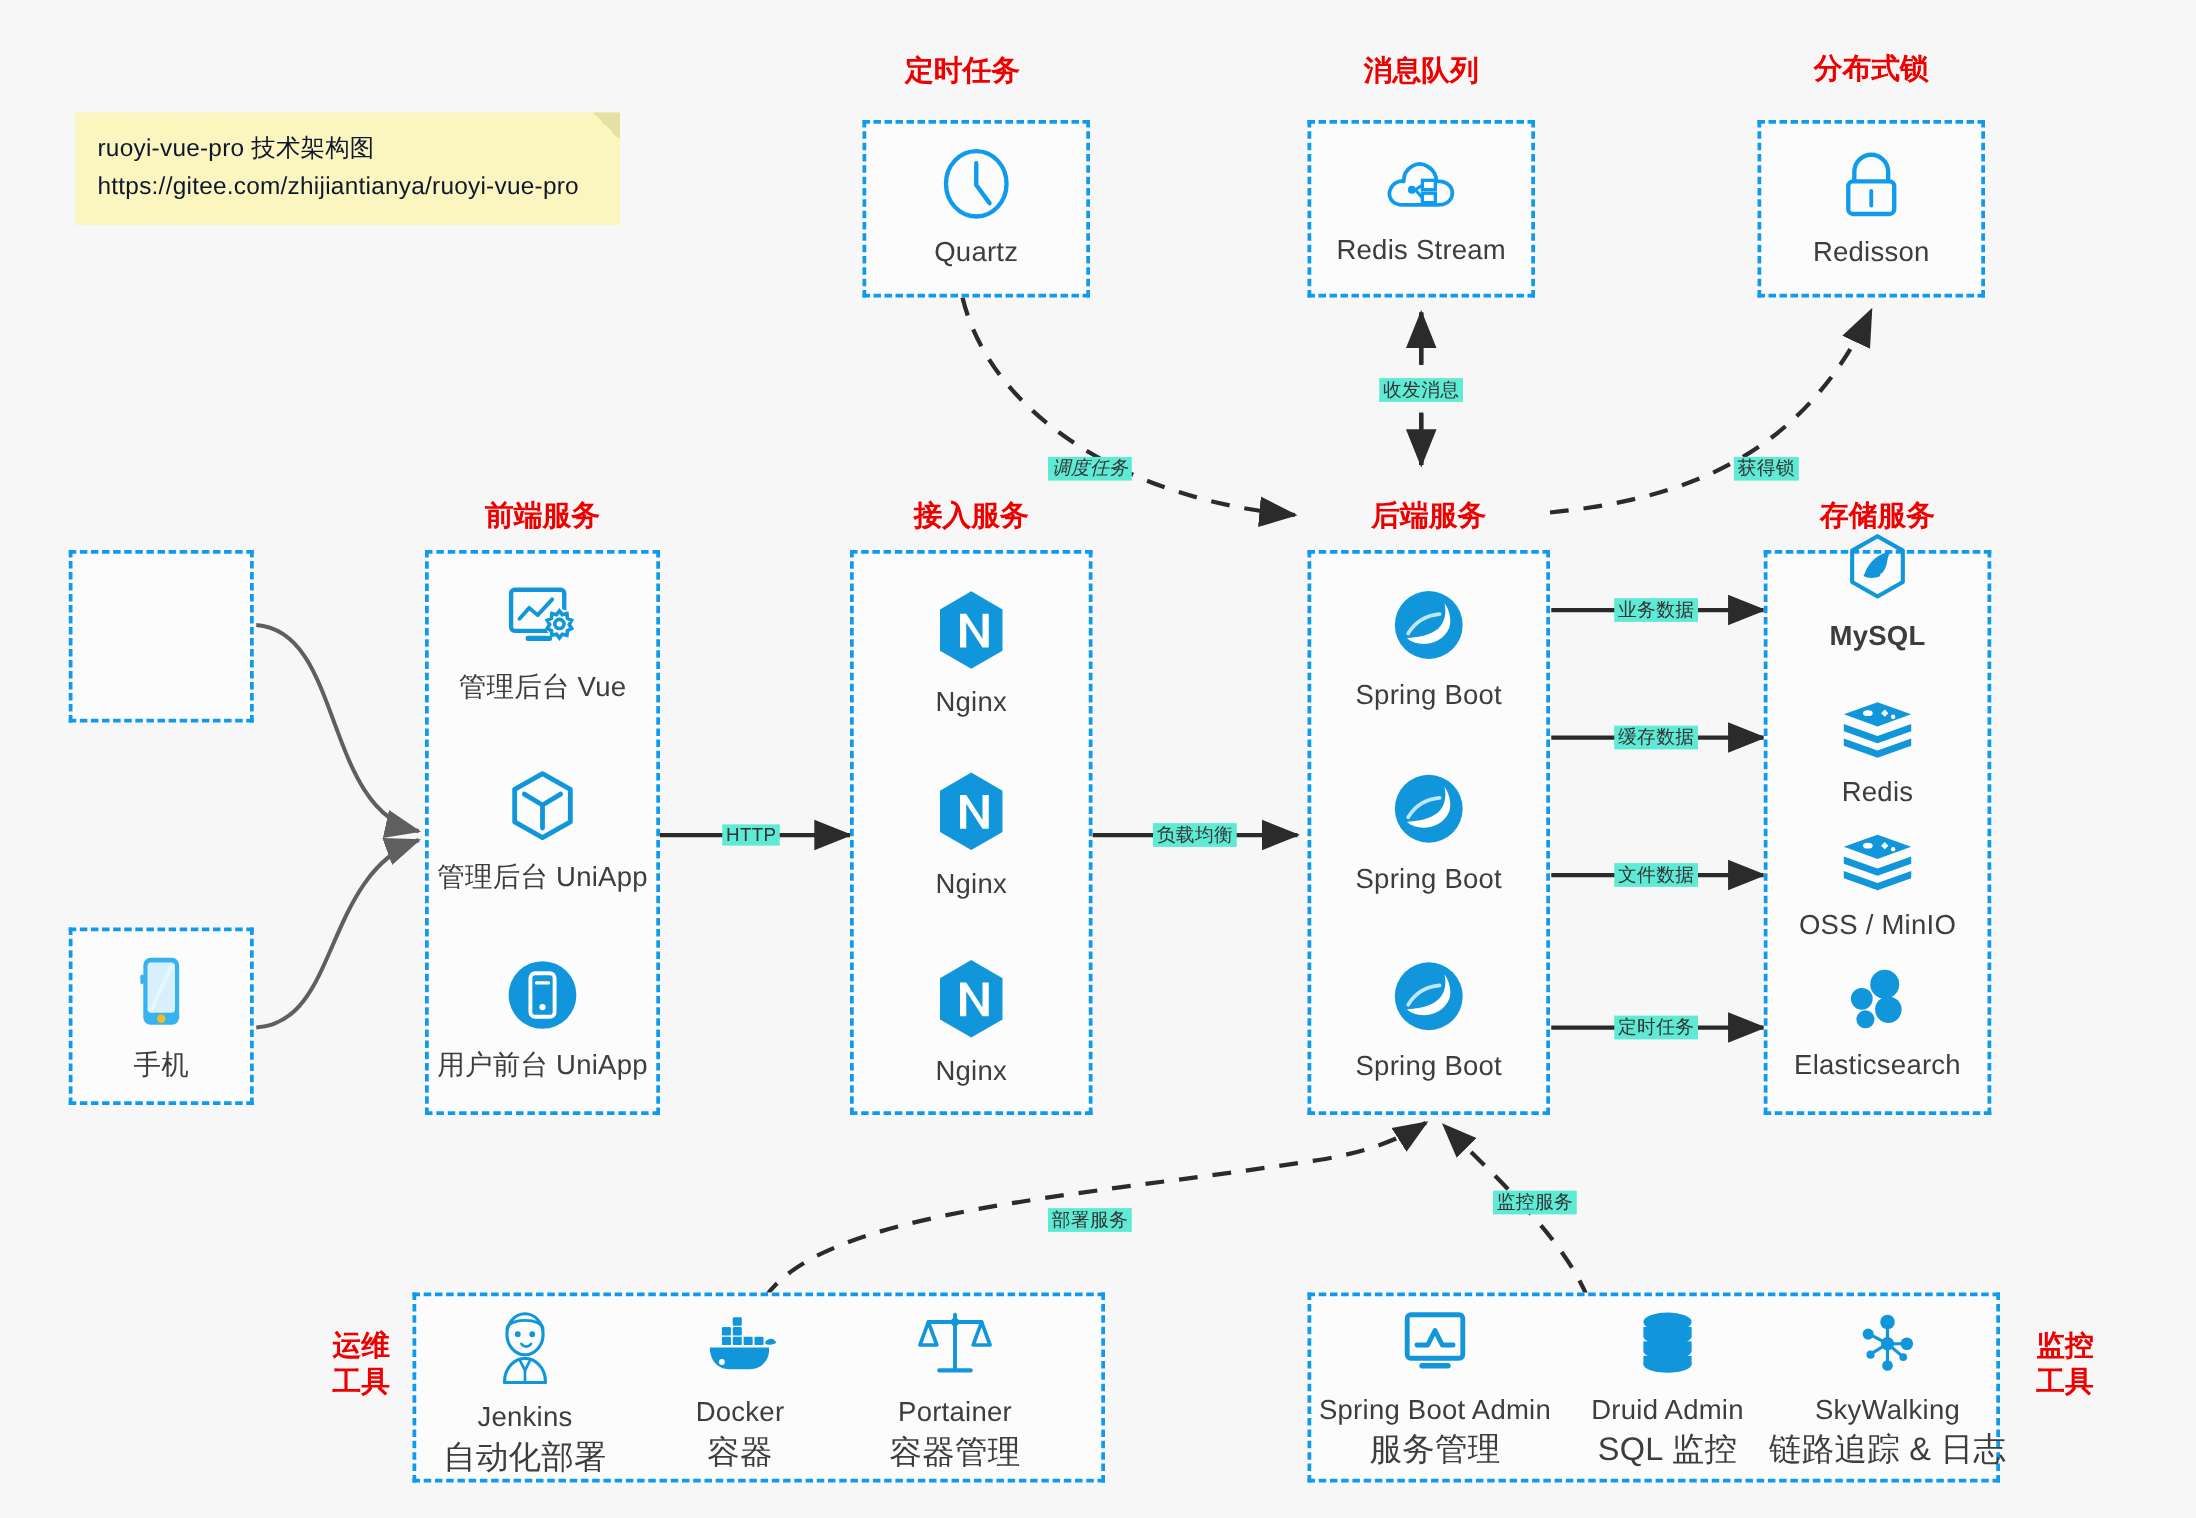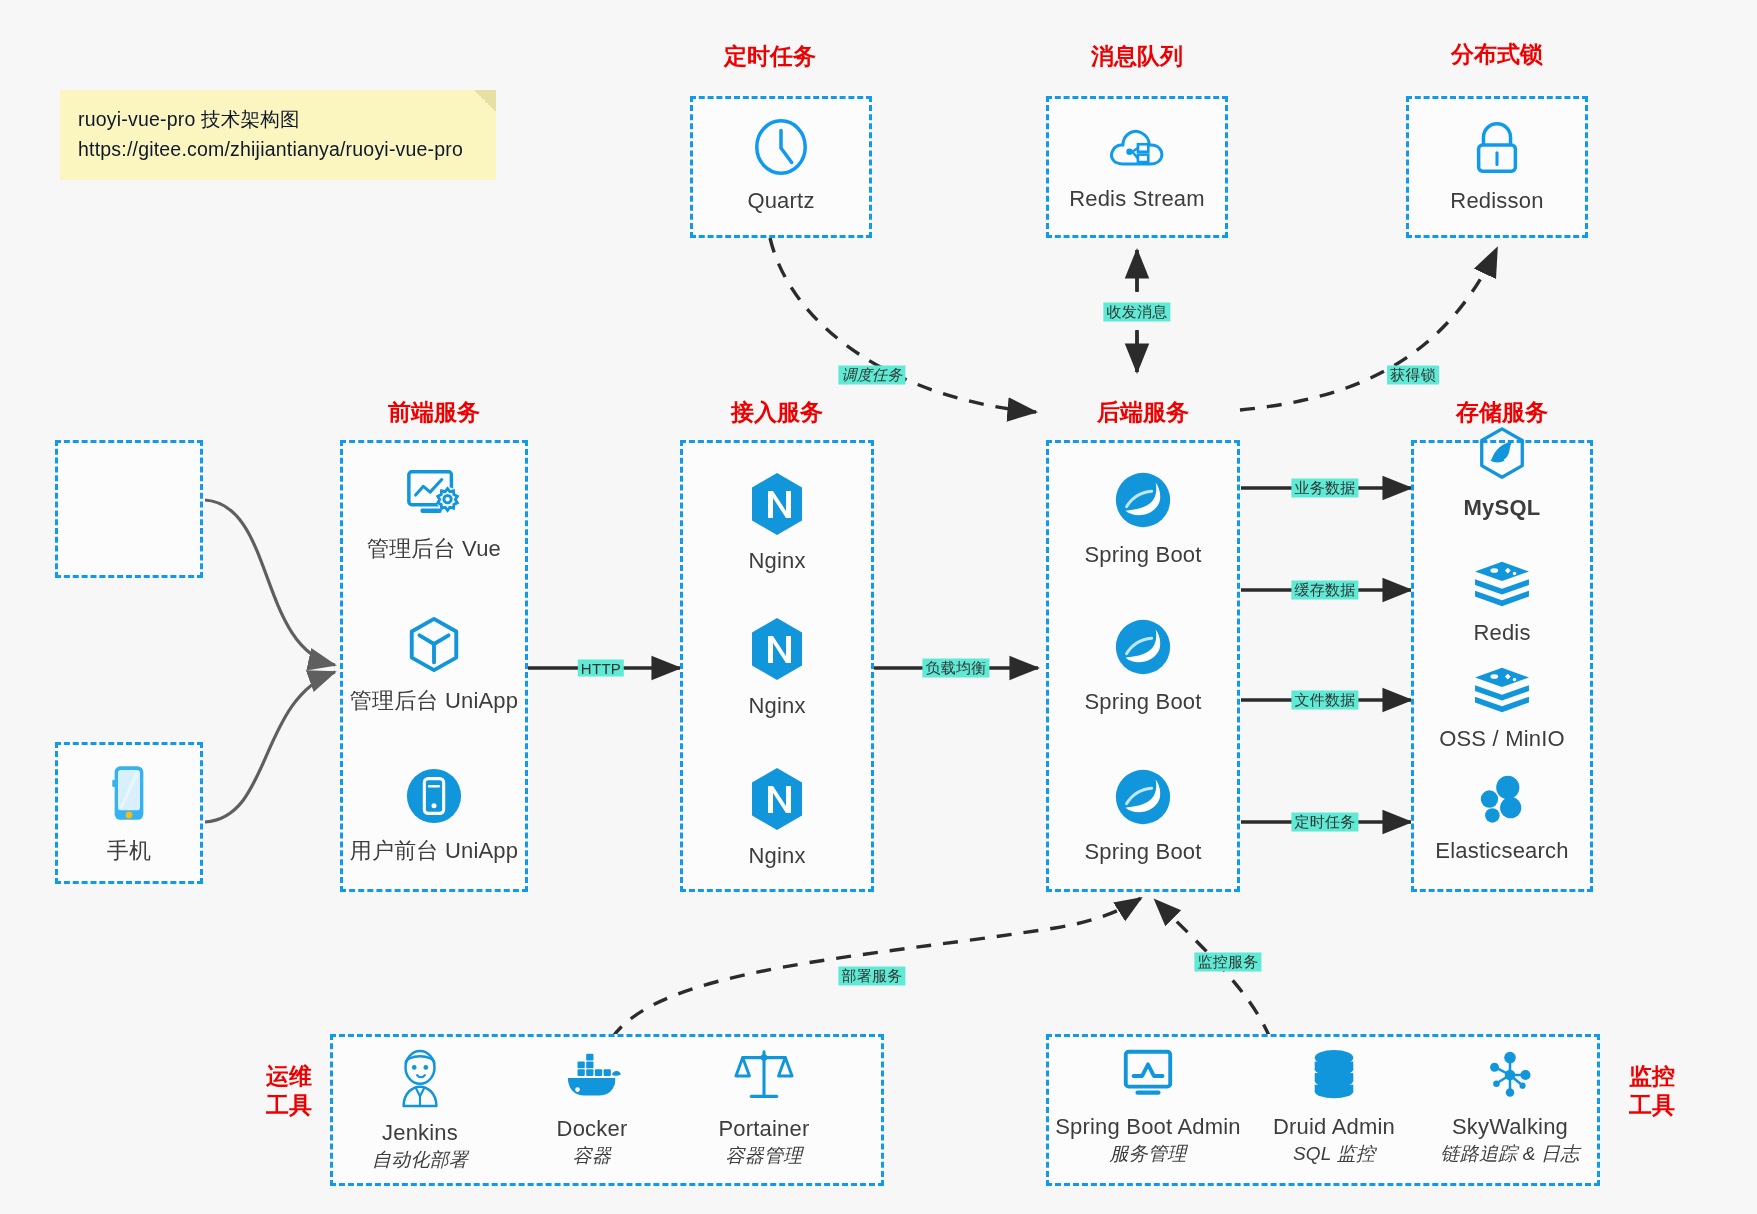--- a/index.html
+++ b/index.html
@@ -40,21 +40,21 @@
   
   .node{
     position:absolute;
     display:flex;flex-direction:column;align-items:center;justify-content:flex-start;
     text-align:center;
   }
   .node .cap{
     font-size:22px;color:#3d3d3d;margin-top:6px;white-space:nowrap;letter-spacing:.2px;
   }
   .node .cap2{
-    font-size:19px;color:#3d3d3d;margin-top:1px;white-space:nowrap;letter-spacing:.2px;font-style:italic;
+    font-size:26px;color:#3d3d3d;margin-top:1px;white-space:nowrap;letter-spacing:.2px;
   }
   .ico{display:block;}
 
   
   .elabel{
     position:absolute;
     font-size:15px;color:#333;background:#5eead4;
     padding:0 3px;white-space:nowrap;
     transform:translate(-50%,-50%);
     letter-spacing:.3px;

